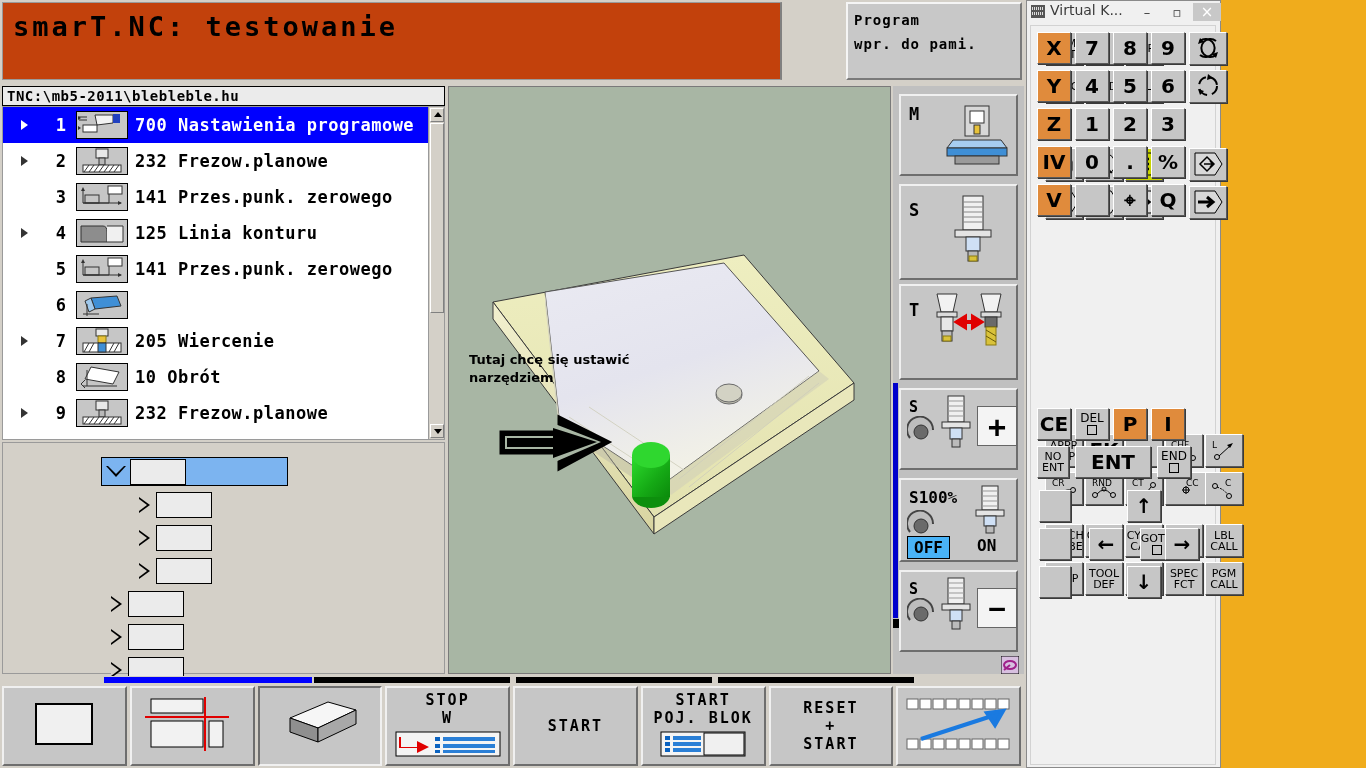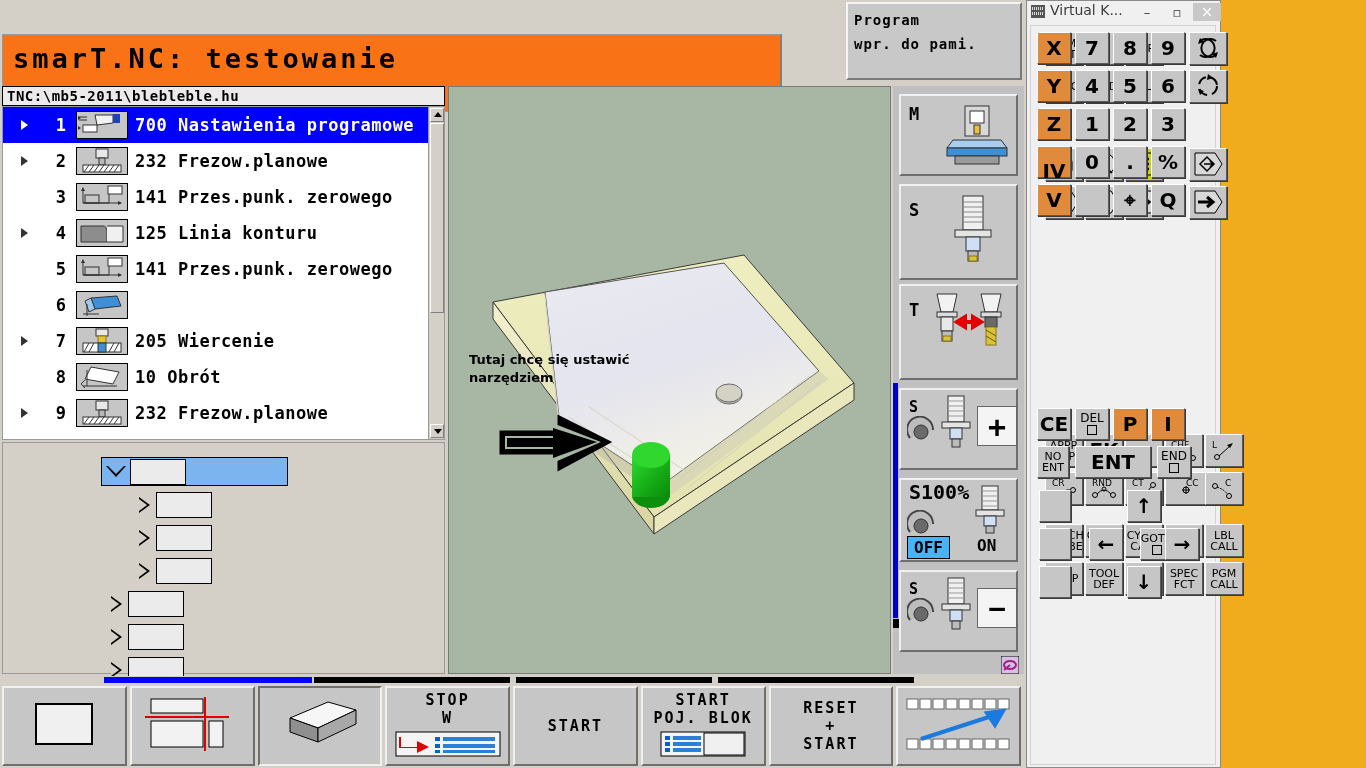--- a/index.html
+++ b/index.html
@@ -9,22 +9,22 @@
     font-family:"DejaVu Sans Mono", monospace;
     -webkit-font-smoothing:none;
   }
   .root{position:relative;width:1366px;height:768px;}
 
   
   #tnc{position:absolute;left:0;top:0;width:1026px;height:768px;background:#d4d0c8;}
 
   
   #hdr-title{position:absolute;left:2px;top:2px;width:780px;height:78px;
-      background:#f97316;border:1px solid #9a9a9a;border-right:2px solid #808080;
-      box-sizing:border-box;margin-top:32px;}
+      background:#c2410c;border:1px solid #9a9a9a;border-right:2px solid #808080;
+      box-sizing:border-box;}
   #hdr-title .t{position:absolute;left:10px;top:8px;font-size:27px;letter-spacing:3px;color:#000;
       font-family:"DejaVu Sans Mono", monospace;font-weight:bold;}
   #hdr-prog{position:absolute;left:846px;top:2px;width:176px;height:78px;
       background:#c8c8c8;border:2px solid;border-color:#f5f5f5 #7a7a7a #7a7a7a #f5f5f5;
       box-sizing:border-box;}
   #hdr-prog div{font-size:14px;font-weight:bold;color:#000;letter-spacing:1px;
       font-family:"DejaVu Sans Mono", monospace;margin-left:6px;}
   #hdr-prog div.l1{margin-top:8px;}
   #hdr-prog div.l2{margin-top:8px;}
 
@@ -446,21 +446,21 @@
             </g>
           <rect x="3" y="28" width="28" height="6" fill="#e4e4e4" stroke="#333"></rect>
           <rect x="11" y="34" width="12" height="11" fill="#cfe0f5" stroke="#333"></rect>
           <rect x="13" y="45" width="8" height="8" fill="#bbb" stroke="#333"></rect>
         </svg>
         <div style="position:absolute;left:76px;top:16px;width:38px;height:38px;background:#f4f4f4;
              border:1px solid #666;display:flex;align-items:center;justify-content:center;font-size:30px;font-weight:bold;">+</div>
       </div>
 
       <div class="mpanel" style="top:392px;height:84px;">
-        <div class="mlbl" style="left:8px;top:0;font-size:20px;letter-spacing:0px;">S100%</div>
+        <div class="mlbl" style="left:8px;top:8px;font-size:16px;letter-spacing:0px;">S100%</div>
         <svg style="position:absolute;left:6px;top:30px;" width="32" height="30" viewBox="0 0 32 30">
           <path d="M3 22 A13 13 0 1 1 26 14" fill="#bdbdbd" stroke="#444" stroke-width="2"></path>
           <circle cx="14" cy="16" r="7" fill="#6a6a6a" stroke="#333"></circle>
         </svg>
         <svg style="position:absolute;left:72px;top:4px;" width="34" height="54" viewBox="0 0 34 54">
           <rect x="9" y="2" width="16" height="24" fill="#f0f0f0" stroke="#333"></rect>
           <g stroke="#999">
               <line x1="9" y1="7" x2="25" y2="7"></line>
               <line x1="9" y1="12" x2="25" y2="12"></line>
               <line x1="9" y1="17" x2="25" y2="17"></line>
@@ -831,21 +831,21 @@
         </div>
         <div class="key big" style="left: 44px; top: 82px; width: 34px; height: 32px;">
           <span>1</span>
         </div>
         <div class="key big" style="left: 82px; top: 82px; width: 34px; height: 32px;">
           <span>2</span>
         </div>
         <div class="key big" style="left: 120px; top: 82px; width: 34px; height: 32px;">
           <span>3</span>
         </div>
-        <div class="key orange big" style="left: 6px; top: 120px; width: 34px; height: 32px; justify-content: flex-end;">
+        <div class="key orange big" style="left: 6px; top: 120px; width: 34px; height: 32px;">
           <span>IV</span>
         </div>
         <div class="key big" style="left: 44px; top: 120px; width: 34px; height: 32px;">
           <span>0</span>
         </div>
         <div class="key big" style="left: 82px; top: 120px; width: 34px; height: 32px;">
           <span>.</span>
         </div>
         <div class="key big" style="left: 120px; top: 120px; width: 34px; height: 32px;">
           <span>%</span>

